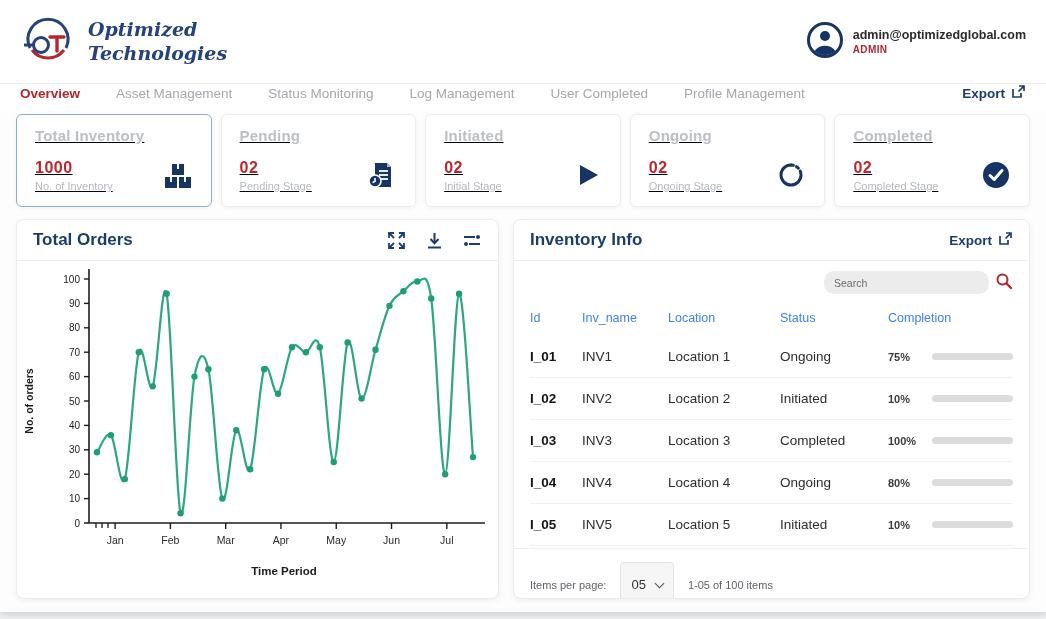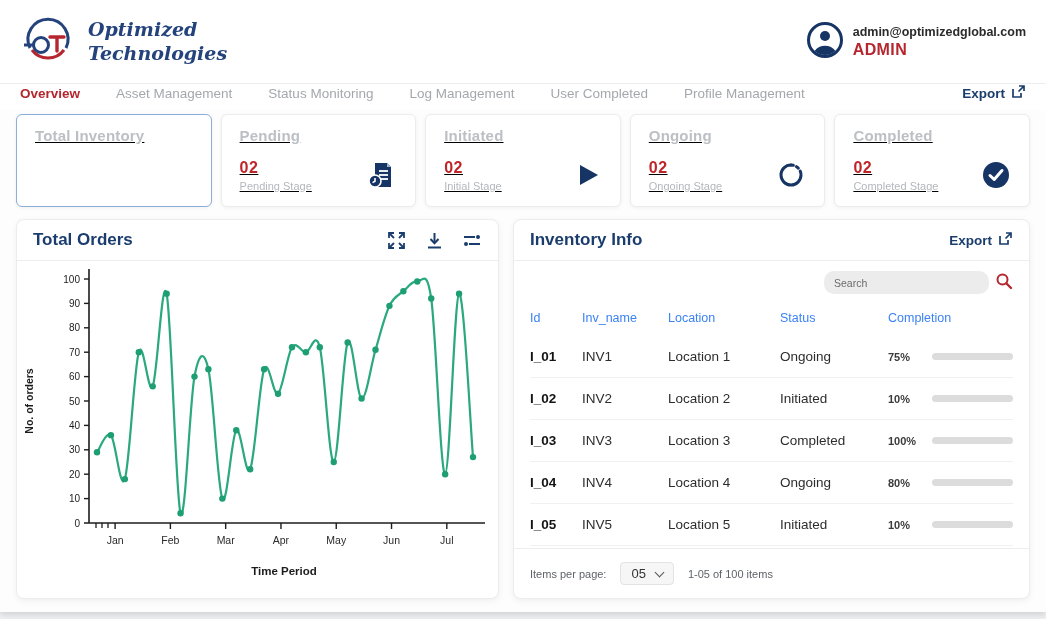--- a/index.html
+++ b/index.html
@@ -12,21 +12,21 @@
 
   
   .header { height:84px; display:flex; align-items:center; justify-content:space-between;
             padding:4px 20px; background:#fff; border-bottom:1px solid #ededed; }
   .brand { display:flex; align-items:center; gap:12px; }
   .brand-name { font-family:"DejaVu Serif", serif; font-style:italic; font-weight:bold;
                 color:#24437c; font-size:19px; line-height:1.25; }
   .userbox { display:flex; align-items:center; gap:10px; }
   .user-text { display:flex; flex-direction:column; gap:2px; }
   .user-email { font-size:12.5px; font-weight:bold; color:#2b2b2b; }
-  .user-role  { font-size:16px; font-weight:bold; color:#b5262e; letter-spacing:.4px; }
+  .user-role  { font-size:10px; font-weight:bold; color:#b5262e; letter-spacing:.4px; }
 
   
   .nav { display:flex; align-items:center; padding:0 20px 8px 20px; gap:36px; background:#fff; }
   .tab { font-size:13.5px; color:#a4a8ad; cursor:pointer; white-space:nowrap; }
   .tab.active { color:#b5262e; font-weight:bold; }
   .nav-spacer { flex:1; }
   .export-link { display:flex; align-items:center; gap:6px; color:#1b3d6e; font-weight:bold; font-size:13.5px; cursor:pointer; }
 
   
   .cards { display:flex; gap:9px; padding:4px 16px 12px 16px;text-decoration:underline; }
@@ -63,21 +63,21 @@
   .col-comp { flex:1; display:flex; align-items:center; gap:10px; }
   .inv-head span { font-size:12.5px; color:#3b82f6; }
   .cell-id { font-size:13.5px; font-weight:bold; color:#141414; }
   .cell-txt { font-size:13.5px; color:#2d2d2d; }
   .pct { font-size:11px; font-weight:bold; color:#3b3b3b; width:34px; }
   .bar-track { flex:1; height:7px; border-radius:5px; background:#dcdcdc; overflow:hidden; }
   .bar-fill { height:100%; border-radius:5px; }
   .pagination { display:flex; align-items:center; gap:14px; padding:13px 16px; border-top:1px solid #eee; margin-top:2px; }
   .pag-label, .pag-range { font-size:11px; color:#5f6368; }
   .page-size { display:flex; align-items:center; gap:10px; background:#f6f6f6; border:1px solid #e3e3e3;
-               border-radius:4px; padding:3px 10px; font-size:13px; color:#333; cursor:pointer; }
+               border-radius:4px; padding:14px 10px; font-size:13px; color:#333; cursor:pointer; }
   .chev { width:7px; height:7px; border-right:1.6px solid #555; border-bottom:1.6px solid #555;
           transform:rotate(45deg); margin-top:-3px; }
 
   svg text { font-family:"Liberation Sans", sans-serif; }
 </style>
 </head>
 <body>
 
 <div class="app">
 
@@ -127,20 +127,36 @@
             <path d="M2 5 v8 h8 v-4 M8 2 h5 v5 M13 2 L7.5 7.5" fill="none" stroke="#1b3d6e" stroke-width="1.7"></path>
           </svg>
       </span>
     </span>
   </div>
 
   <div class="cards">
 
     <div class="card selected">
       <div class="card-title">Total Inventory</div>
+      <div class="card-body">
+        <div>
+          <div class="card-value">1000</div>
+          <div class="card-sub">No. of Inventory</div>
+        </div>
+        <span class="card-icon">
+          <svg width="30" height="30" viewBox="0 0 30 30">
+            <rect x="9" y="4" width="12" height="11" fill="#163464"></rect>
+              <line x1="15" y1="4" x2="15" y2="9" stroke="#fff" stroke-width="2"></line>
+            <rect x="2" y="17" width="12" height="11" fill="#163464"></rect>
+              <line x1="8" y1="17" x2="8" y2="22" stroke="#fff" stroke-width="2"></line>
+            <rect x="16" y="17" width="12" height="11" fill="#163464"></rect>
+              <line x1="22" y1="17" x2="22" y2="22" stroke="#fff" stroke-width="2"></line>
+          </svg>
+        </span>
+      </div>
     </div>
 
     <div class="card">
       <div class="card-title">Pending</div>
       <div class="card-body">
         <div>
           <div class="card-value">02</div>
           <div class="card-sub">Pending Stage</div>
         </div>
         <span class="card-icon">

